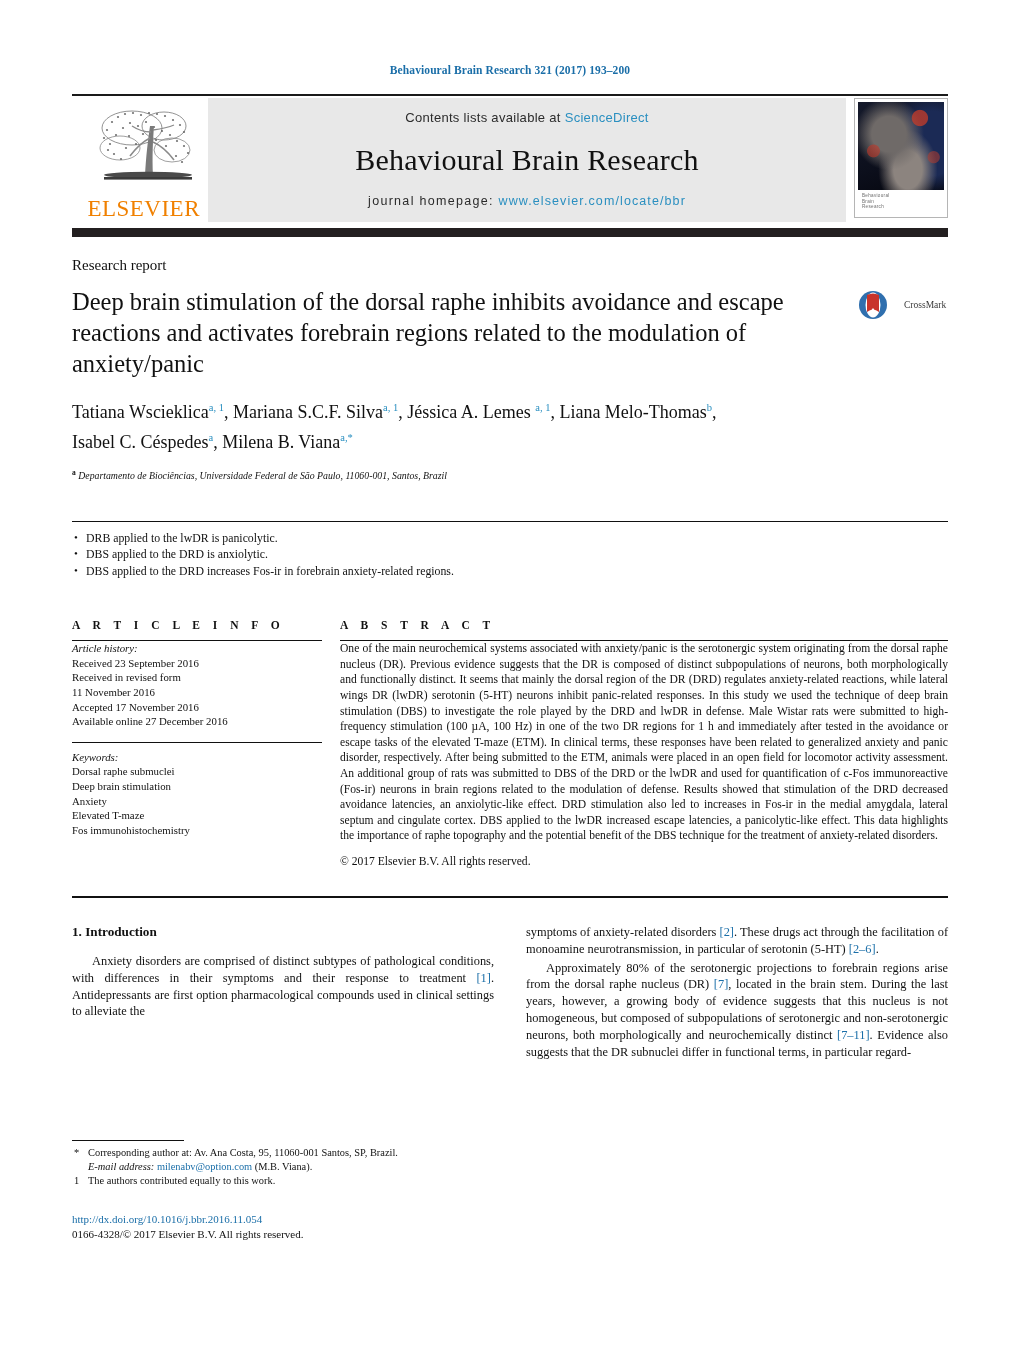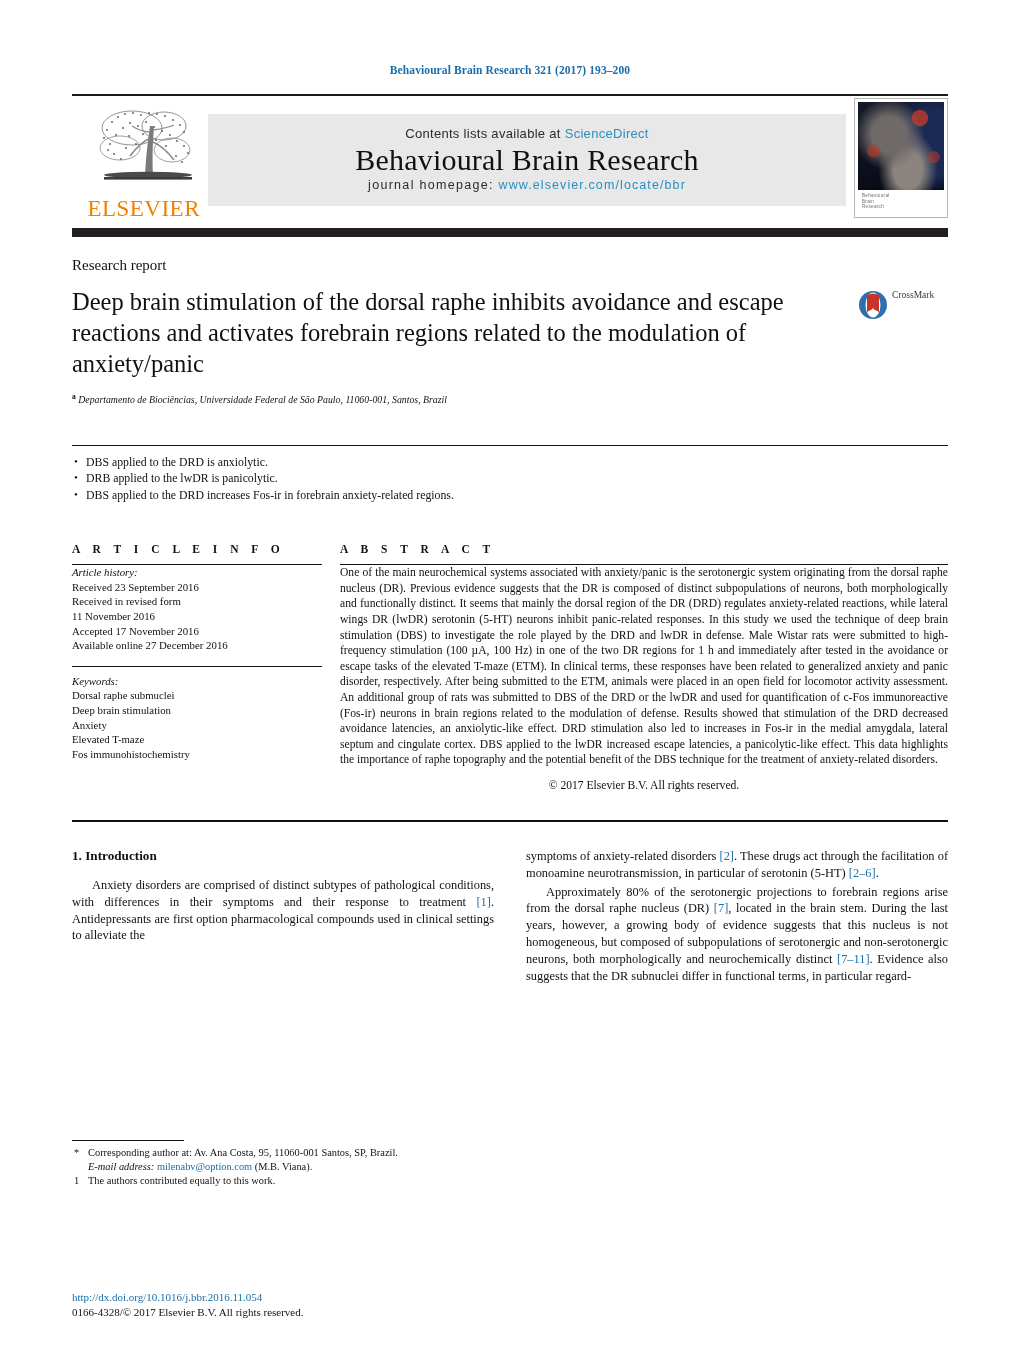--- a/index.html
+++ b/index.html
@@ -67,21 +67,21 @@
     margin-top: 1px;
   }
   .masthead-center {
     flex: 1 1 auto;
     background: #e8e8e8;
     display: flex;
     flex-direction: column;
     justify-content: space-between;
     align-items: center;
     padding: 12px 0 14px 0;
-    margin: 16px 8px;
+    margin: 0 8px;
   }
   .contents-line {
     font-family: "Liberation Sans", sans-serif;
     font-size: 13px;
     color: #2b2b2b;
     letter-spacing: 0.3px;
   }
   .contents-line .sd-link { color: #2a8fc0; }
   .journal-title {
     font-family: "Liberation Serif", serif;
@@ -157,21 +157,22 @@
     line-height: 31px;
     font-weight: normal;
     margin: 0;
     padding-right: 16px;
     color: #111;
   }
   .crossmark {
     flex: 0 0 90px;
     width: 90px;
     display: flex;
-    gap: 4px;
+    align-items: center;
+    gap: 16px;
     padding-top: 4px;
   }
   .crossmark-label {
     font-family: "Liberation Serif", serif;
     font-size: 9.5px;
     color: #3a3a3a;
   }
 
   .authors {
     font-size: 18px;
@@ -237,21 +238,21 @@
 
   .abstract-text {
     font-size: 11.6px;
     line-height: 15.6px;
     text-align: justify;
     color: #111;
   }
   .copyright {
     margin-top: 11px;
     font-size: 11.6px;
-    text-align: center;
+    text-align: left;
     color: #111;
   }
 
   .abstract-bottom-rule {
     border-top: 2.2px solid #111;
     margin-top: 28px;
   }
 
   
   .body-cols {
@@ -299,21 +300,21 @@
   .fn-line .marker {
     position: absolute;
     left: 2px;
   }
   .fn-email-label { font-style: italic; }
   .fn-link { color: #1a6ea8; }
 
   .doi-block {
     position: absolute;
     left: 72px;
-    top: 1290px;
+    top: 1212px;
     font-size: 11px;
     line-height: 15px;
     color: #111;
   }
   .doi-link { color: #1a6ea8; }
 </style>
 </head>
 <body>
 
 <div class="page">
@@ -407,30 +408,34 @@
       <svg width="30" height="30" viewBox="0 0 30 30">
         <circle cx="15" cy="15" r="14" fill="#2f6fae"></circle>
         <ellipse cx="15" cy="15" rx="7.5" ry="12.5" fill="#ffffff"></ellipse>
         <path d="M9 5 Q15 2 21 5 L21 22 Q15 17 9 22 Z" fill="#c8342b"></path>
         <path d="M15 18 L19.5 24 L10.5 24 Z" fill="#ffffff"></path>
       </svg>
       <span class="crossmark-label">CrossMark</span>
     </div>
   </div>
 
+  <div class="authors">
+    Tatiana Wscieklica<sup>a, 1</sup>, Mariana S.C.F. Silva<sup>a, 1</sup>, Jéssica A. Lemes <sup>a, 1</sup>, Liana Melo-Thomas<sup>b</sup>,<br>
+    Isabel C. Céspedes<sup>a</sup>, Milena B. Viana<sup>a,*</sup>
+  </div>
 
   <div class="affils">
     <div><sup>a</sup> <span>Departamento de Biociências, Universidade Federal de São Paulo, 11060-001, Santos, Brazil</span></div>
   </div>
 
   <div class="highlights">
     <div class="hl-rule"></div>
     <ul class="hl-list">
+      <li>DRB applied to the lwDR is panicolytic.</li>
       <li>DBS applied to the DRD is anxiolytic.</li>
-      <li>DRB applied to the lwDR is panicolytic.</li>
       <li>DBS applied to the DRD increases Fos-ir in forebrain anxiety-related regions.</li>
     </ul>
   </div>
 
   <div class="info-abstract">
 
     <div class="col-info">
       <div class="section-head">A R T I C L E   I N F O</div>
       <div class="block-rule"></div>
       <div class="art-hist">

